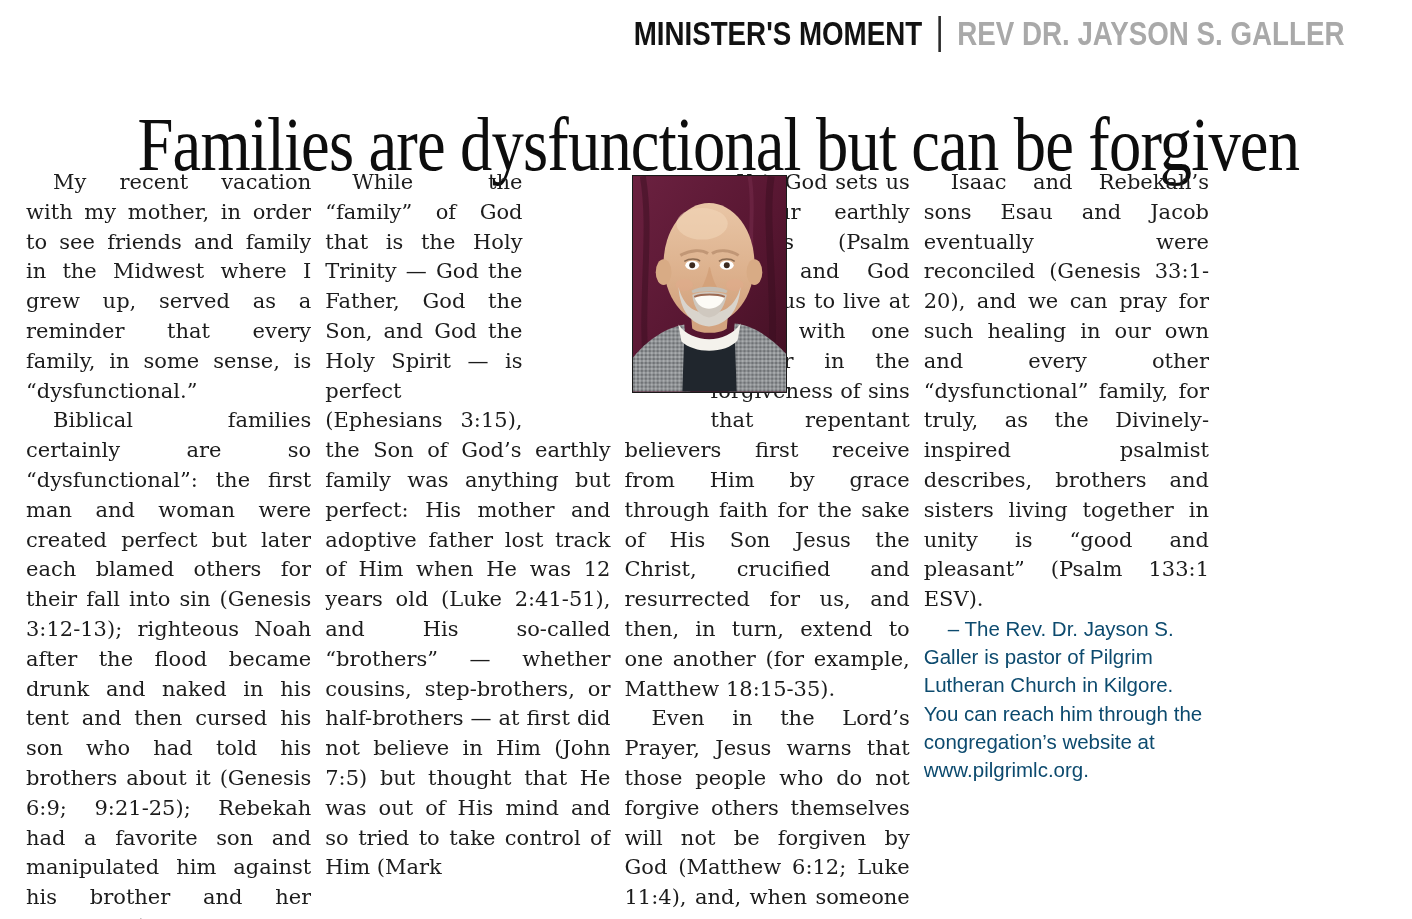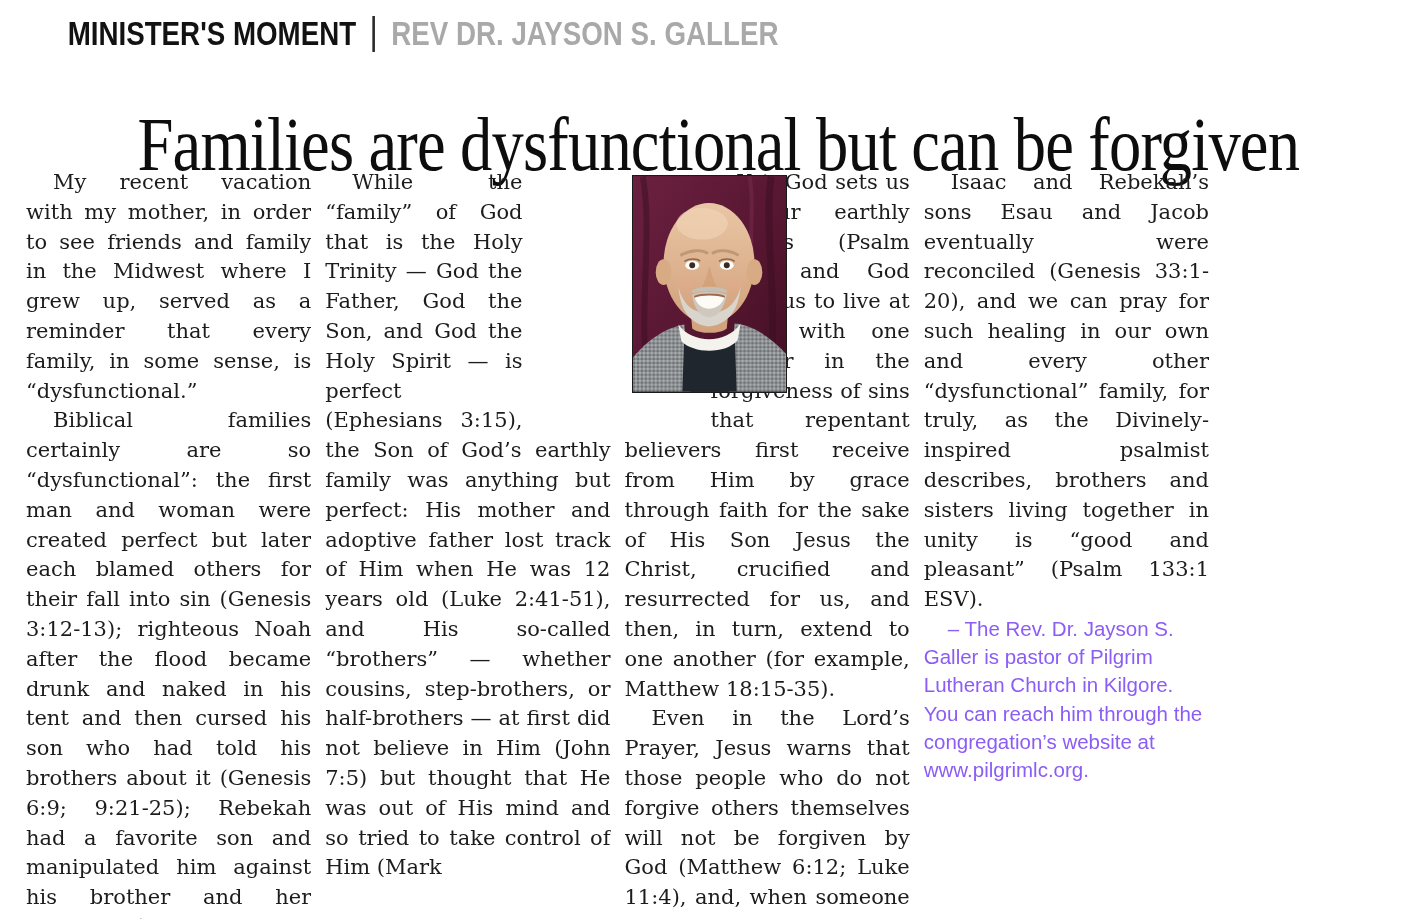--- a/index.html
+++ b/index.html
@@ -7,21 +7,21 @@
     position:relative;
     width:1412px;height:919px;
     background:#ffffff;
     overflow:hidden;
     font-family:"DejaVu Serif", serif;
     color:#1c1c1c;
   }
   
   .kicker{
     position:absolute;top:12px;left:0;width:100%;
-    display:flex;justify-content:flex-start;align-items:center;
+    display:flex;justify-content:flex-end;align-items:center;
   }
   .kicker-inner{
     display:flex;align-items:center;gap:16px;
     transform:scaleX(0.84);transform-origin:center;
     font-family:"Liberation Sans", sans-serif;
     font-weight:bold;font-size:33px;letter-spacing:0px;white-space:nowrap;
   }
   .kicker-label{color:#121212;}
   .kicker-sep{color:#2a2a2a;font-weight:400;font-size:38px;position:relative;top:-2px;}
   .kicker-author{color:#a9a9a9;}
@@ -53,21 +53,21 @@
   }
   .col p{margin:0;padding:0;}
   .col p.indent{text-indent:27px;}
   .col p.cont{text-indent:0;}
   .spacer-right{float:right;width:88px;height:260px;}
   .spacer-left{float:left;width:86px;height:260px;}
   
   .bio{
     font-family:"Liberation Sans", sans-serif;
     font-size:20.5px;line-height:28.2px;
-    color:#8b5cf6;
+    color:#0c4a6e;
     text-align:left;
     text-indent:24px;
     margin-top:4px;
   }
   
   .photo{
     position:absolute;left:632px;top:175px;width:155px;height:218px;
     border:1px solid #1a1a1a;box-sizing:border-box;
     background:#5c1b33;
   }

